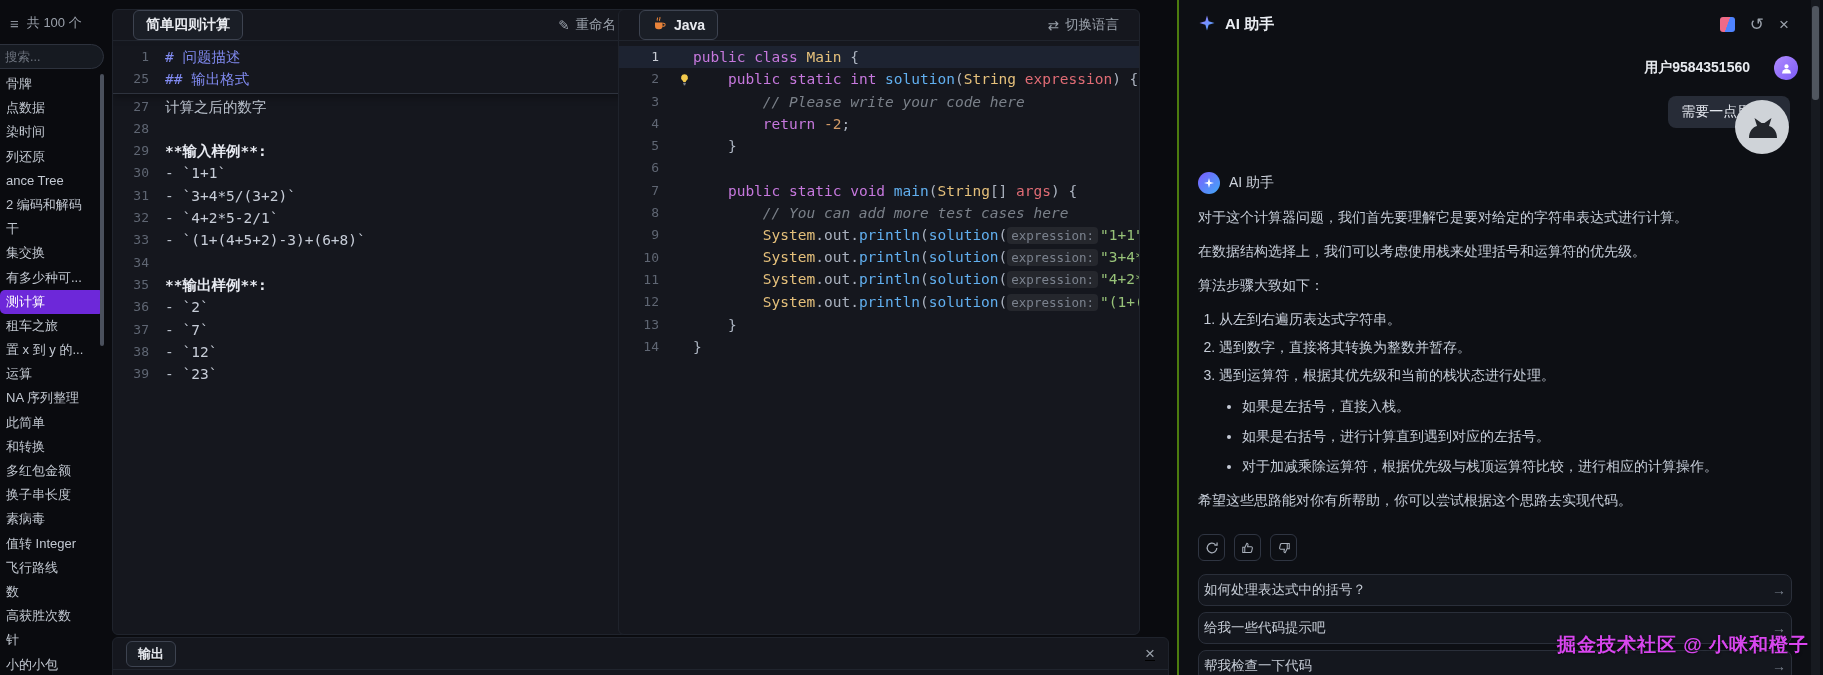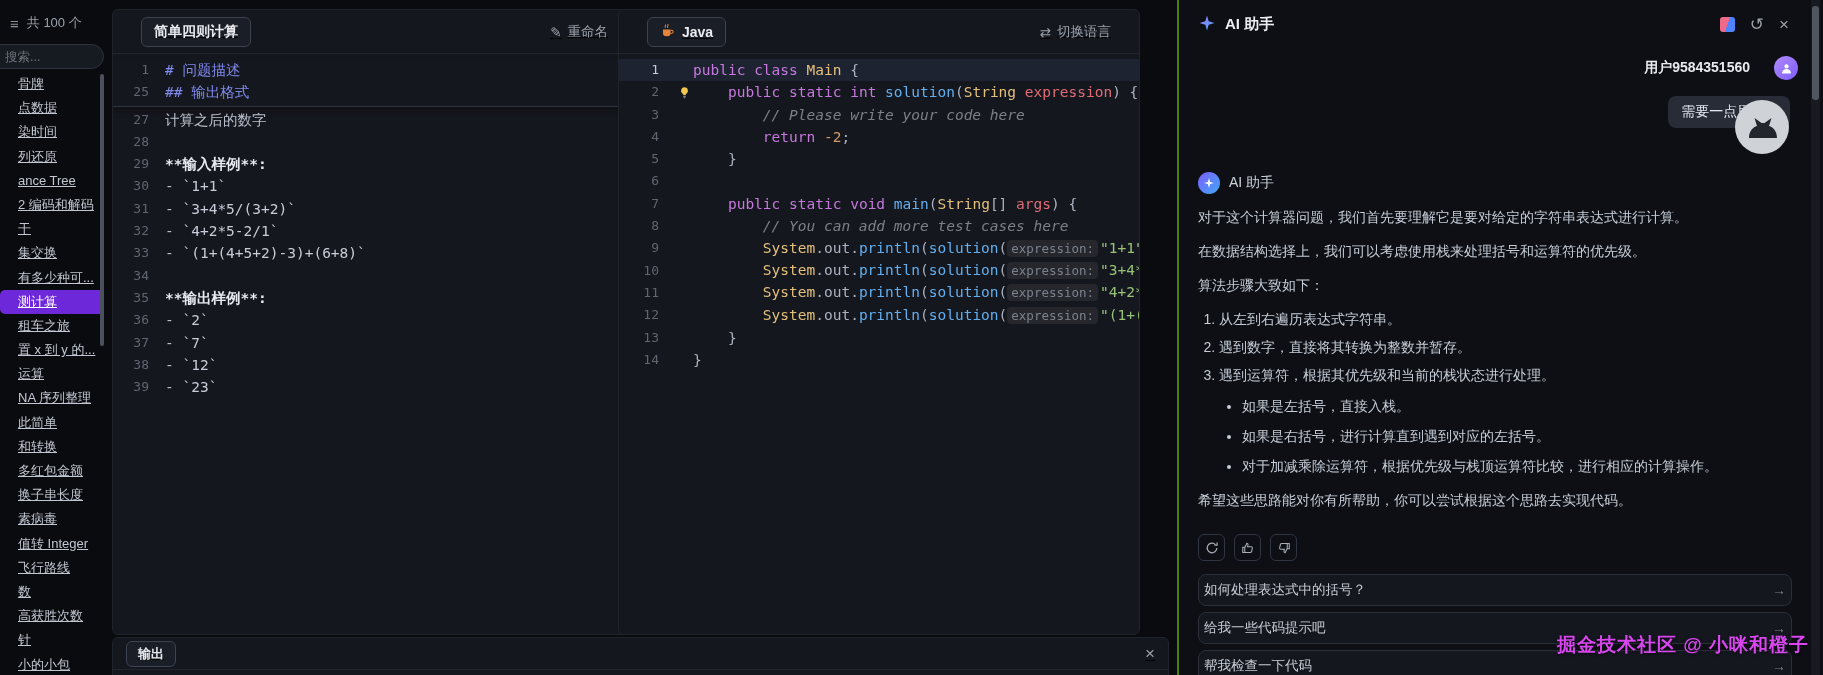--- a/index.html
+++ b/index.html
@@ -10,30 +10,30 @@
   
   .sidebar { position:absolute; left:0; top:0; width:110px; height:675px; }
   .side-head { position:absolute; left:10px; top:14px; display:flex; gap:8px; align-items:center;
     color:#9aa0aa; font-size:13px; white-space:nowrap; }
   .burger { font-size:15px; color:#8a909a; }
   .search-wrap { position:absolute; left:-14px; top:44px; width:118px; height:25px; }
   .search-input { width:100%; height:100%; background:#161a21; border:1px solid #2d323d;
     border-radius:13px; color:#c8cdd6; font-size:12.5px; padding:0 10px 0 18px; outline:none; }
   .search-input::placeholder { color:#6d737e; }
   .side-list { position:absolute; left:0; top:72px; width:104px; }
-  .side-item { height:24.2px; line-height:24.2px; padding-left:18px; font-size:13px; color:#c2c8d1;
-    white-space:nowrap; overflow:hidden; border-radius:5px; cursor:pointer;text-decoration:underline; }
+  .side-item { height:24.2px; line-height:24.2px; padding-left:6px; font-size:13px; color:#c2c8d1;
+    white-space:nowrap; overflow:hidden; border-radius:5px; cursor:pointer; }
   .side-item.selected { background:#6d28d9; color:#ffffff; }
   .side-scroll { position:absolute; left:100px; top:74px; width:4px; height:272px;
     background:#4a505c; border-radius:2px; }
 
   
   .panel { position:absolute; background:#15171e; border:1px solid #1f232c; border-radius:6px; overflow:hidden; }
-  .panel-head { height:44px; display:flex; align-items:center; justify-content:space-between;
-    padding:0 28px; border-bottom:1px solid #20242d;text-decoration:underline; }
+  .panel-head { height:31px; display:flex; align-items:center; justify-content:space-between;
+    padding:0 20px; border-bottom:1px solid #20242d; }
   .chip { display:inline-flex; align-items:center; gap:7px; border:1px solid #3d4350; background:#1a1e26;
     border-radius:6px; padding:5px 12px; color:#e9ebf0; font-size:14px; font-weight:bold; cursor:pointer; }
   .ghost-btn { display:inline-flex; gap:6px; align-items:center; color:#9aa1ab; font-size:13.5px; cursor:pointer; }
 
   
   .ed { font-family:"DejaVu Sans Mono", monospace; font-size:14.5px; padding-top:5px; }
   .ed-row { display:flex; height:22.3px; line-height:22.3px; align-items:center; white-space:pre; }
   .gutter { flex:0 0 52px; text-align:right; padding-right:16px; color:#5f6673; font-size:13px; }
   .cd-gutter { flex:0 0 56px; }
   .deco { flex:0 0 18px; display:flex; align-items:center; justify-content:center; }

